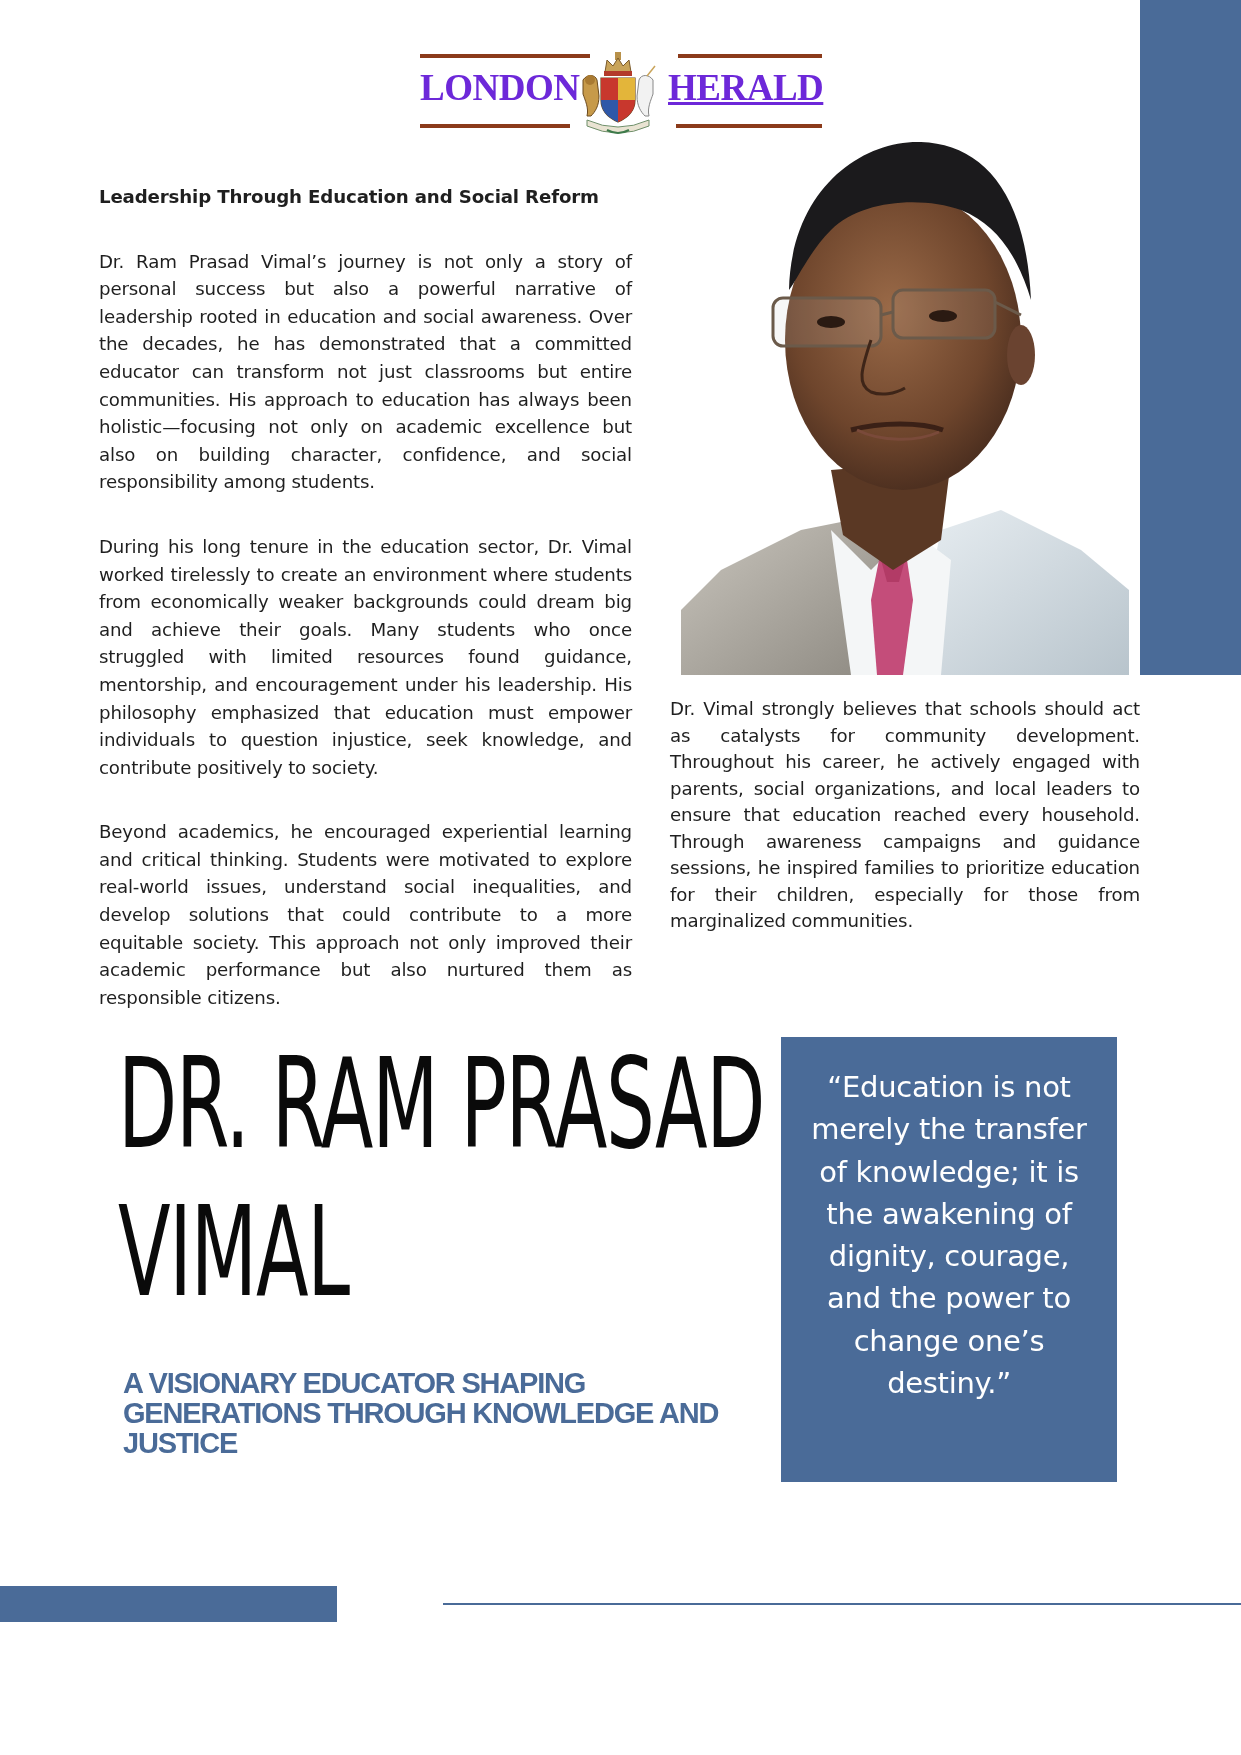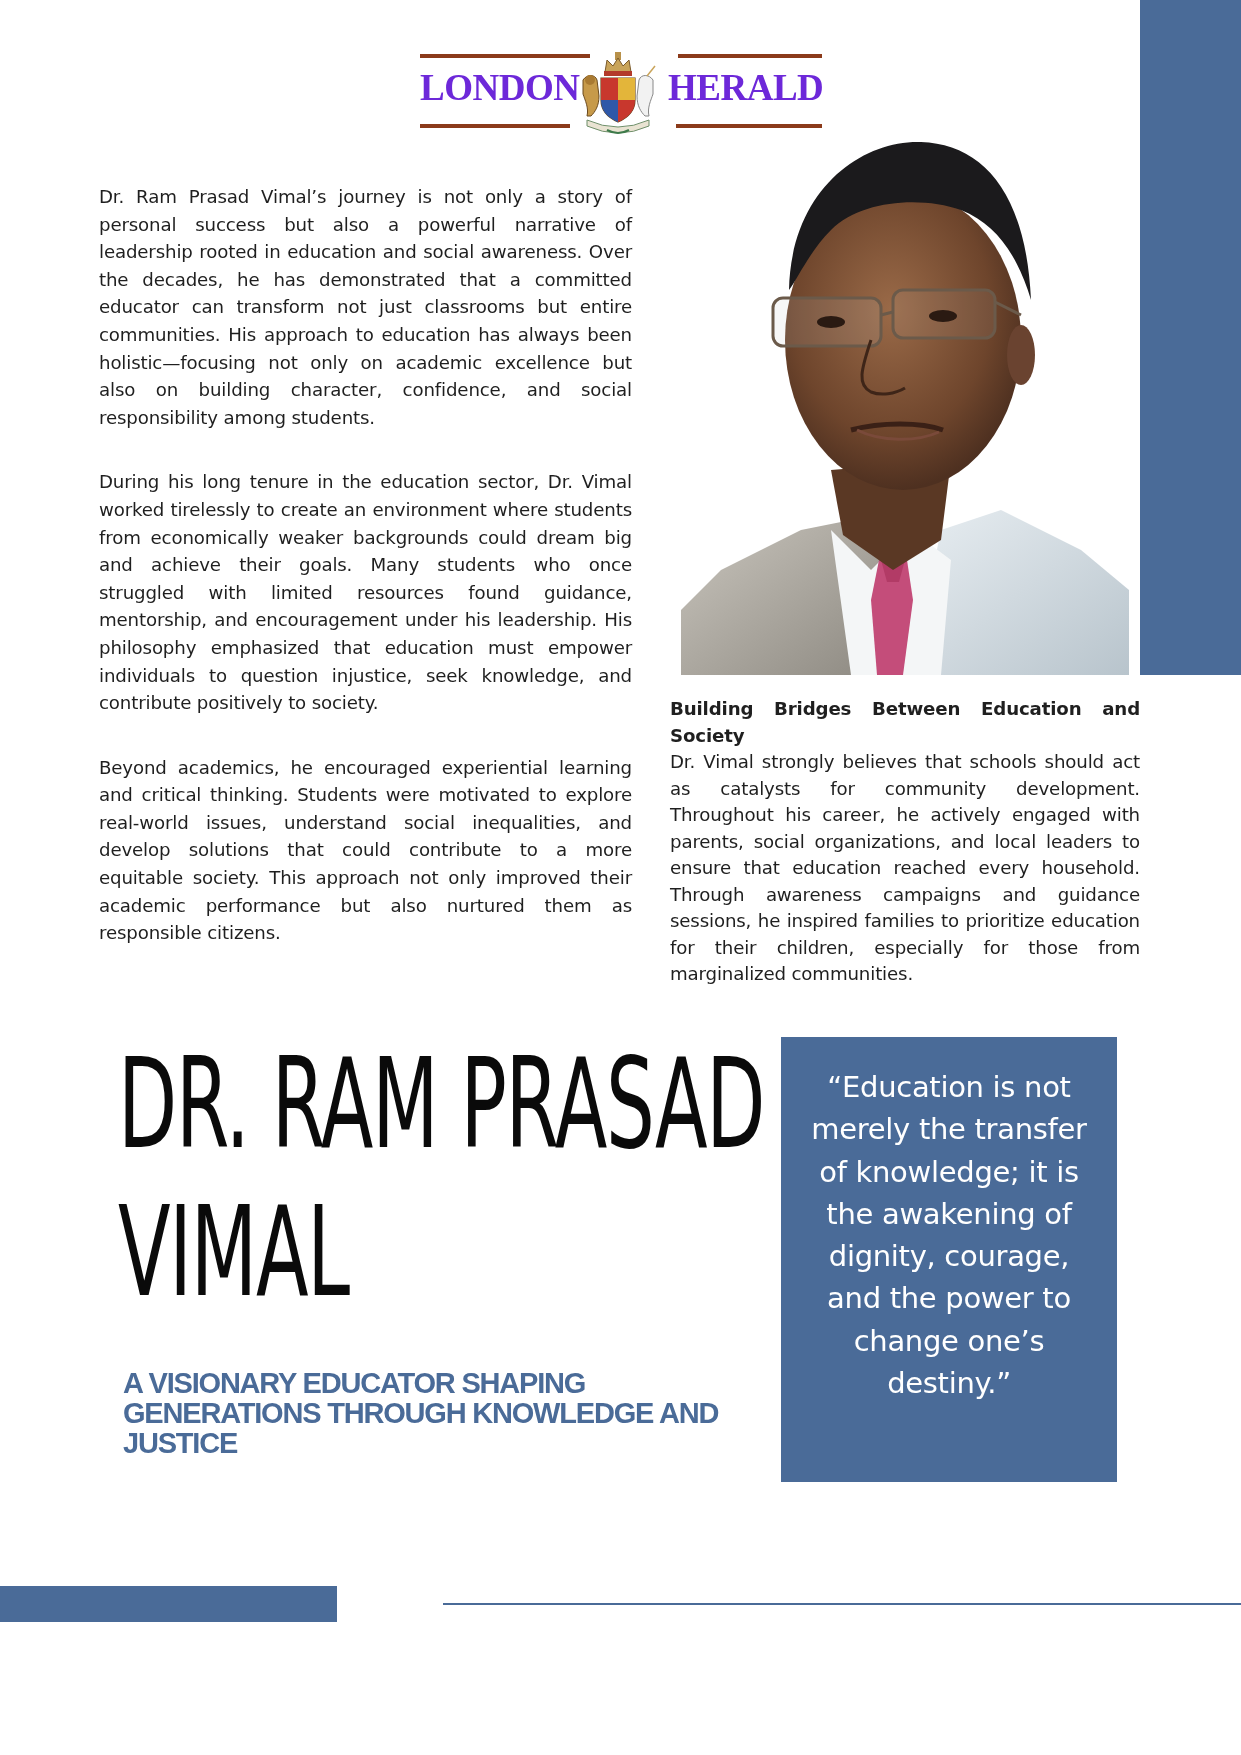--- a/index.html
+++ b/index.html
@@ -11,21 +11,21 @@
   
   .masthead { position: absolute; left: 420px; top: 54px; width: 402px; height: 76px; }
   .mast-rule { position: absolute; height: 4px; background: var(--rule); }
   .mast-rule.tl { left: 0; top: 0; width: 170px; }
   .mast-rule.tr { left: 258px; top: 0; width: 144px; }
   .mast-rule.bl { left: 0; top: 70px; width: 150px; }
   .mast-rule.br { left: 256px; top: 70px; width: 146px; }
   .mast-word { position: absolute; top: 15px; font-family: "Liberation Serif", serif; font-weight: bold;
                font-size: 37px; letter-spacing: -0.5px; color: #6d28d9; line-height: 1; }
   .mast-word.left { left: 0; }
-  .mast-word.right { left: 248px; }
+  .mast-word.right { left: 248px; text-decoration: underline; }
   .crest { position: absolute; left: 157px; top: -4px; width: 82px; height: 88px; }
 
   
   .col { position: absolute; font-family: "DejaVu Sans", sans-serif; font-size: 18.2px; line-height: 27.6px;
          text-align: justify; color: #1f1f1f; letter-spacing: -0.15px; }
   .col p { margin: 0; }
   .col .heading { font-weight: bold; text-align: left; }
   .col-left { left: 99px; top: 183px; width: 533px; }
   .col-left p + p { margin-top: 37px; }
   .col-right { left: 670px; top: 696px; width: 470px; font-size: 18.2px; line-height: 26.5px; }
@@ -84,20 +84,21 @@
       <path d="M24 50 H41 V72 C32 68 24 62 24 50 Z" fill="#2f58a8"></path>
 
       <path d="M10 70 Q41 84 72 70 L72 76 Q41 90 10 76 Z" fill="#e9e3d2" stroke="#6f8f6a" stroke-width="1"></path>
       <path d="M30 80 Q41 86 52 80" stroke="#3e7a4a" stroke-width="2" fill="none"></path>
     </svg>
   </span>
   <span class="mast-word right">HERALD</span>
 </header>
 
 <section class="col col-left">
+  <p class="heading">Leadership Through Education and Social Reform</p>
   <p>Dr. Ram Prasad Vimal’s journey is not only a story of personal success but also a powerful narrative of leadership rooted in education and social awareness. Over the decades, he has demonstrated that a committed educator can transform not just classrooms but entire communities. His approach to education has always been holistic—focusing not only on academic excellence but also on building character, confidence, and social responsibility among students.</p>
   <p>During his long tenure in the education sector, Dr. Vimal worked tirelessly to create an environment where students from economically weaker backgrounds could dream big and achieve their goals. Many students who once struggled with limited resources found guidance, mentorship, and encouragement under his leadership. His philosophy emphasized that education must empower individuals to question injustice, seek knowledge, and contribute positively to society.</p>
   <p>Beyond academics, he encouraged experiential learning and critical thinking. Students were motivated to explore real-world issues, understand social inequalities, and develop solutions that could contribute to a more equitable society. This approach not only improved their academic performance but also nurtured them as responsible citizens.</p>
 </section>
 
 <figure class="photo" style="margin:0;" aria-label="Portrait of Dr. Ram Prasad Vimal wearing glasses, a light grey suit, white shirt and pink tie">
   <svg width="452" height="545" viewBox="0 0 452 545">
     <defs>
       <linearGradient id="suitL" x1="0" y1="0" x2="1" y2="1">
         <stop offset="0" stop-color="#c9c5bd"></stop>
@@ -140,21 +141,20 @@
     <ellipse cx="262" cy="186" rx="14" ry="6" fill="#2a1a12"></ellipse>
 
     <path d="M190 210 C180 240 176 255 190 262 C200 266 214 264 224 258" stroke="#3e2518" stroke-width="3" fill="none"></path>
 
     <path d="M170 300 C200 292 240 292 262 300" stroke="#3a2016" stroke-width="5" fill="none"></path>
     <path d="M176 300 C200 312 236 312 258 302" stroke="#7a4a3a" stroke-width="3" fill="none"></path>
   </svg>
 </figure>
 
 <section class="col col-right">
-  <p class="heading">Building Bridges Between Education and Society</p>
   <p>Dr. Vimal strongly believes that schools should act as catalysts for community development. Throughout his career, he actively engaged with parents, social organizations, and local leaders to ensure that education reached every household. Through awareness campaigns and guidance sessions, he inspired families to prioritize education for their children, especially for those from marginalized communities.</p>
 </section>
 
 <h1 class="name" style="margin:0;">
   <span class="line">DR. RAM PRASAD</span>
   <span class="line">VIMAL</span>
 </h1>
 
 <h2 class="subtitle" style="margin:0;">A VISIONARY EDUCATOR SHAPING GENERATIONS THROUGH KNOWLEDGE AND JUSTICE</h2>
 

